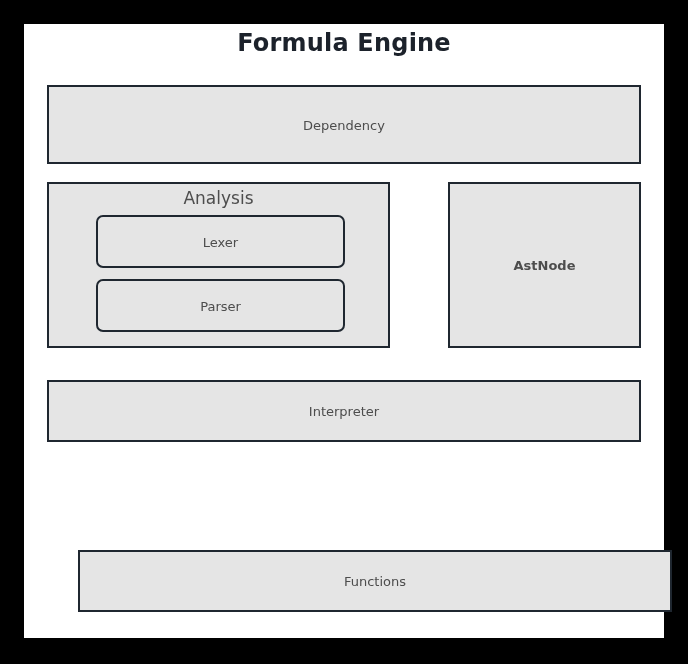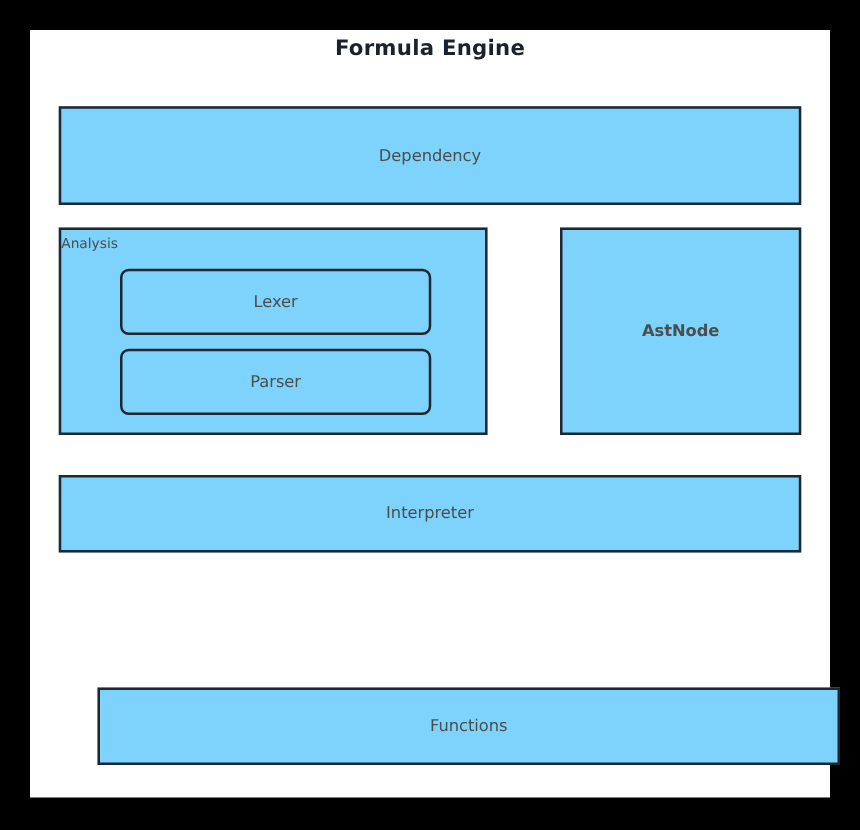--- a/index.html
+++ b/index.html
@@ -32,32 +32,32 @@
     height: 614px;
     background: #ffffff;
   }
 
   #diagram-title {
     position: absolute;
     left: 0;
     top: 5px;
     width: 640px;
     text-align: center;
-    font-size: 17px;
+    font-size: 24px;
     font-weight: bold;
     color: #1c222b;
     letter-spacing: 0.2px;
   }
 
   
   .module-box {
     position: absolute;
     box-sizing: border-box;
     border: 2px solid #1f2730;
-    background: #7dd3fc;
+    background: #e5e5e5;
   }
   .module-box.rounded {
     border-radius: 7px;
   }
 
   
   .box-label {
     position: absolute;
     left: 0;
     right: 0;
@@ -67,22 +67,22 @@
     font-size: 13px;
     color: #4d4d4d;
   }
 
   
   .group-label {
     position: absolute;
     left: 0;
     right: 0;
     top: 4px;
-    text-align: left;
-    font-size: 11px;
+    text-align: center;
+    font-size: 17px;
     color: #4d4d4d;
   }
 
   
   #node-dependency   { left: 23px;  top: 61px;  width: 594px; height: 79px; }
   #node-analysis     { left: 23px;  top: 158px; width: 343px; height: 166px; }
   #node-lexer        { left: 47px;  top: 31px;  width: 249px; height: 53px; }
   #node-parser       { left: 47px;  top: 95px;  width: 249px; height: 53px; }
   #node-astnode      { left: 424px; top: 158px; width: 193px; height: 166px; font-weight: bold; }
   #node-interpreter  { left: 23px;  top: 356px; width: 594px; height: 62px; padding-left: 26px; }

